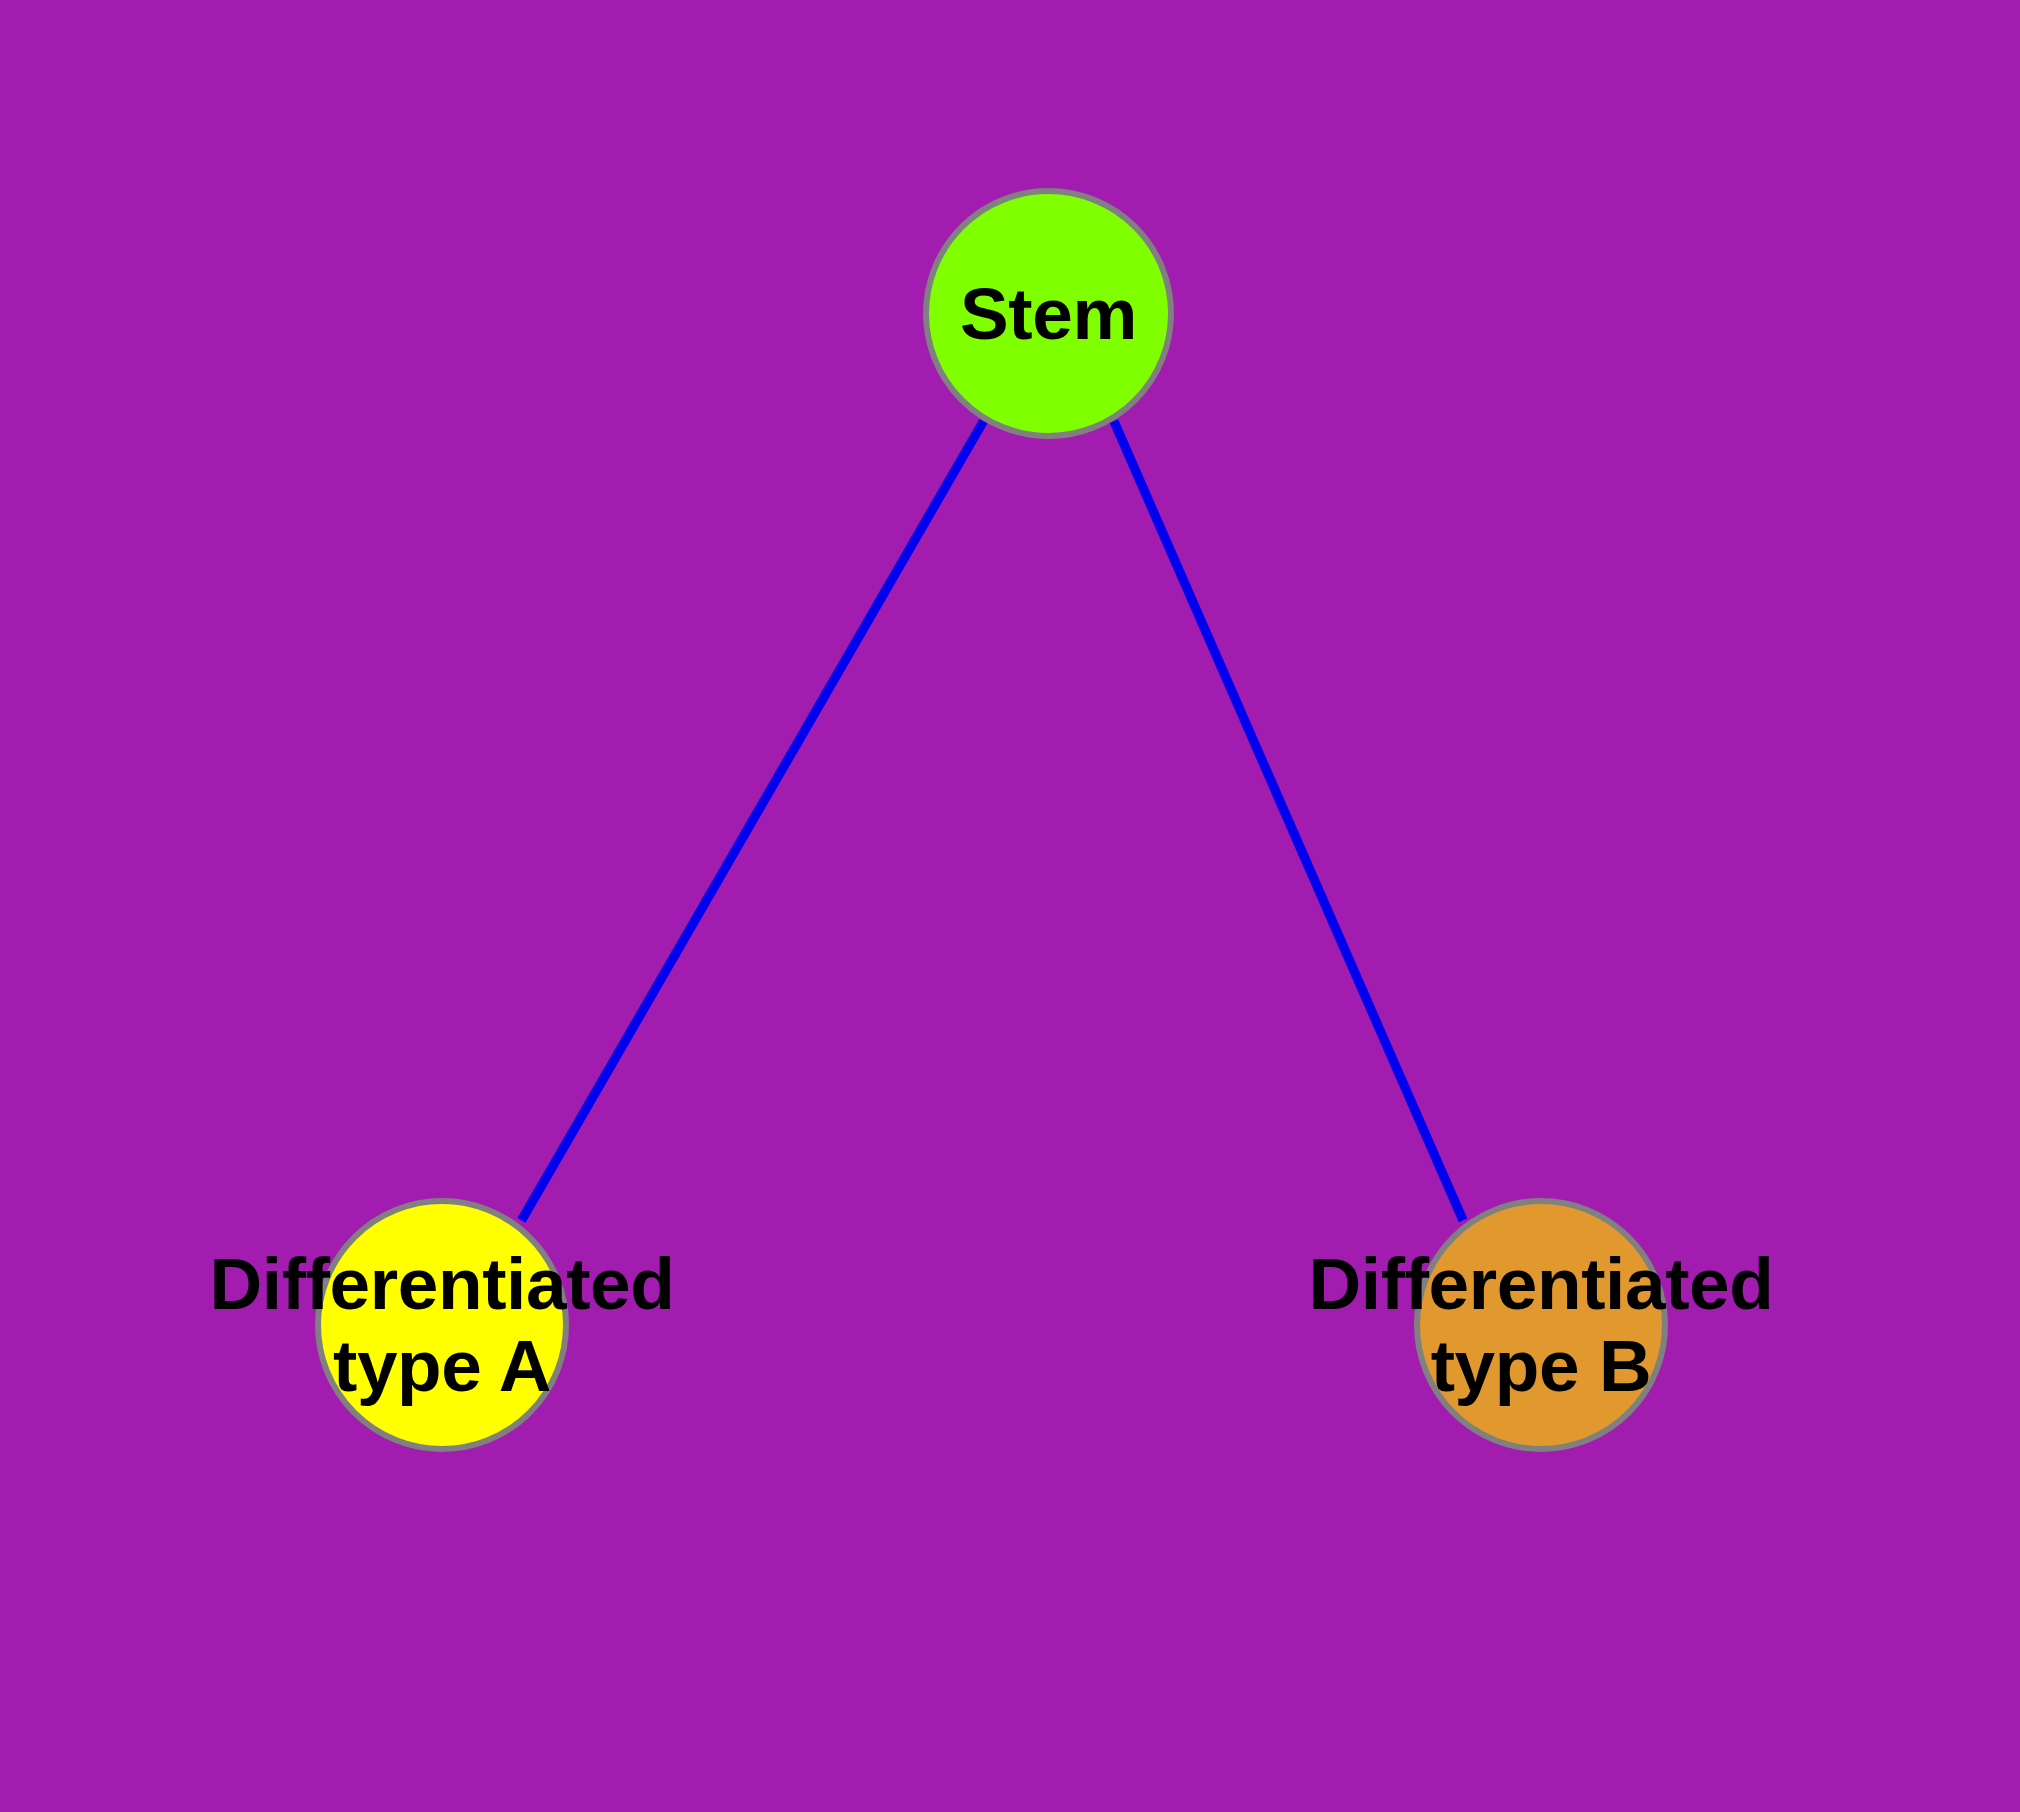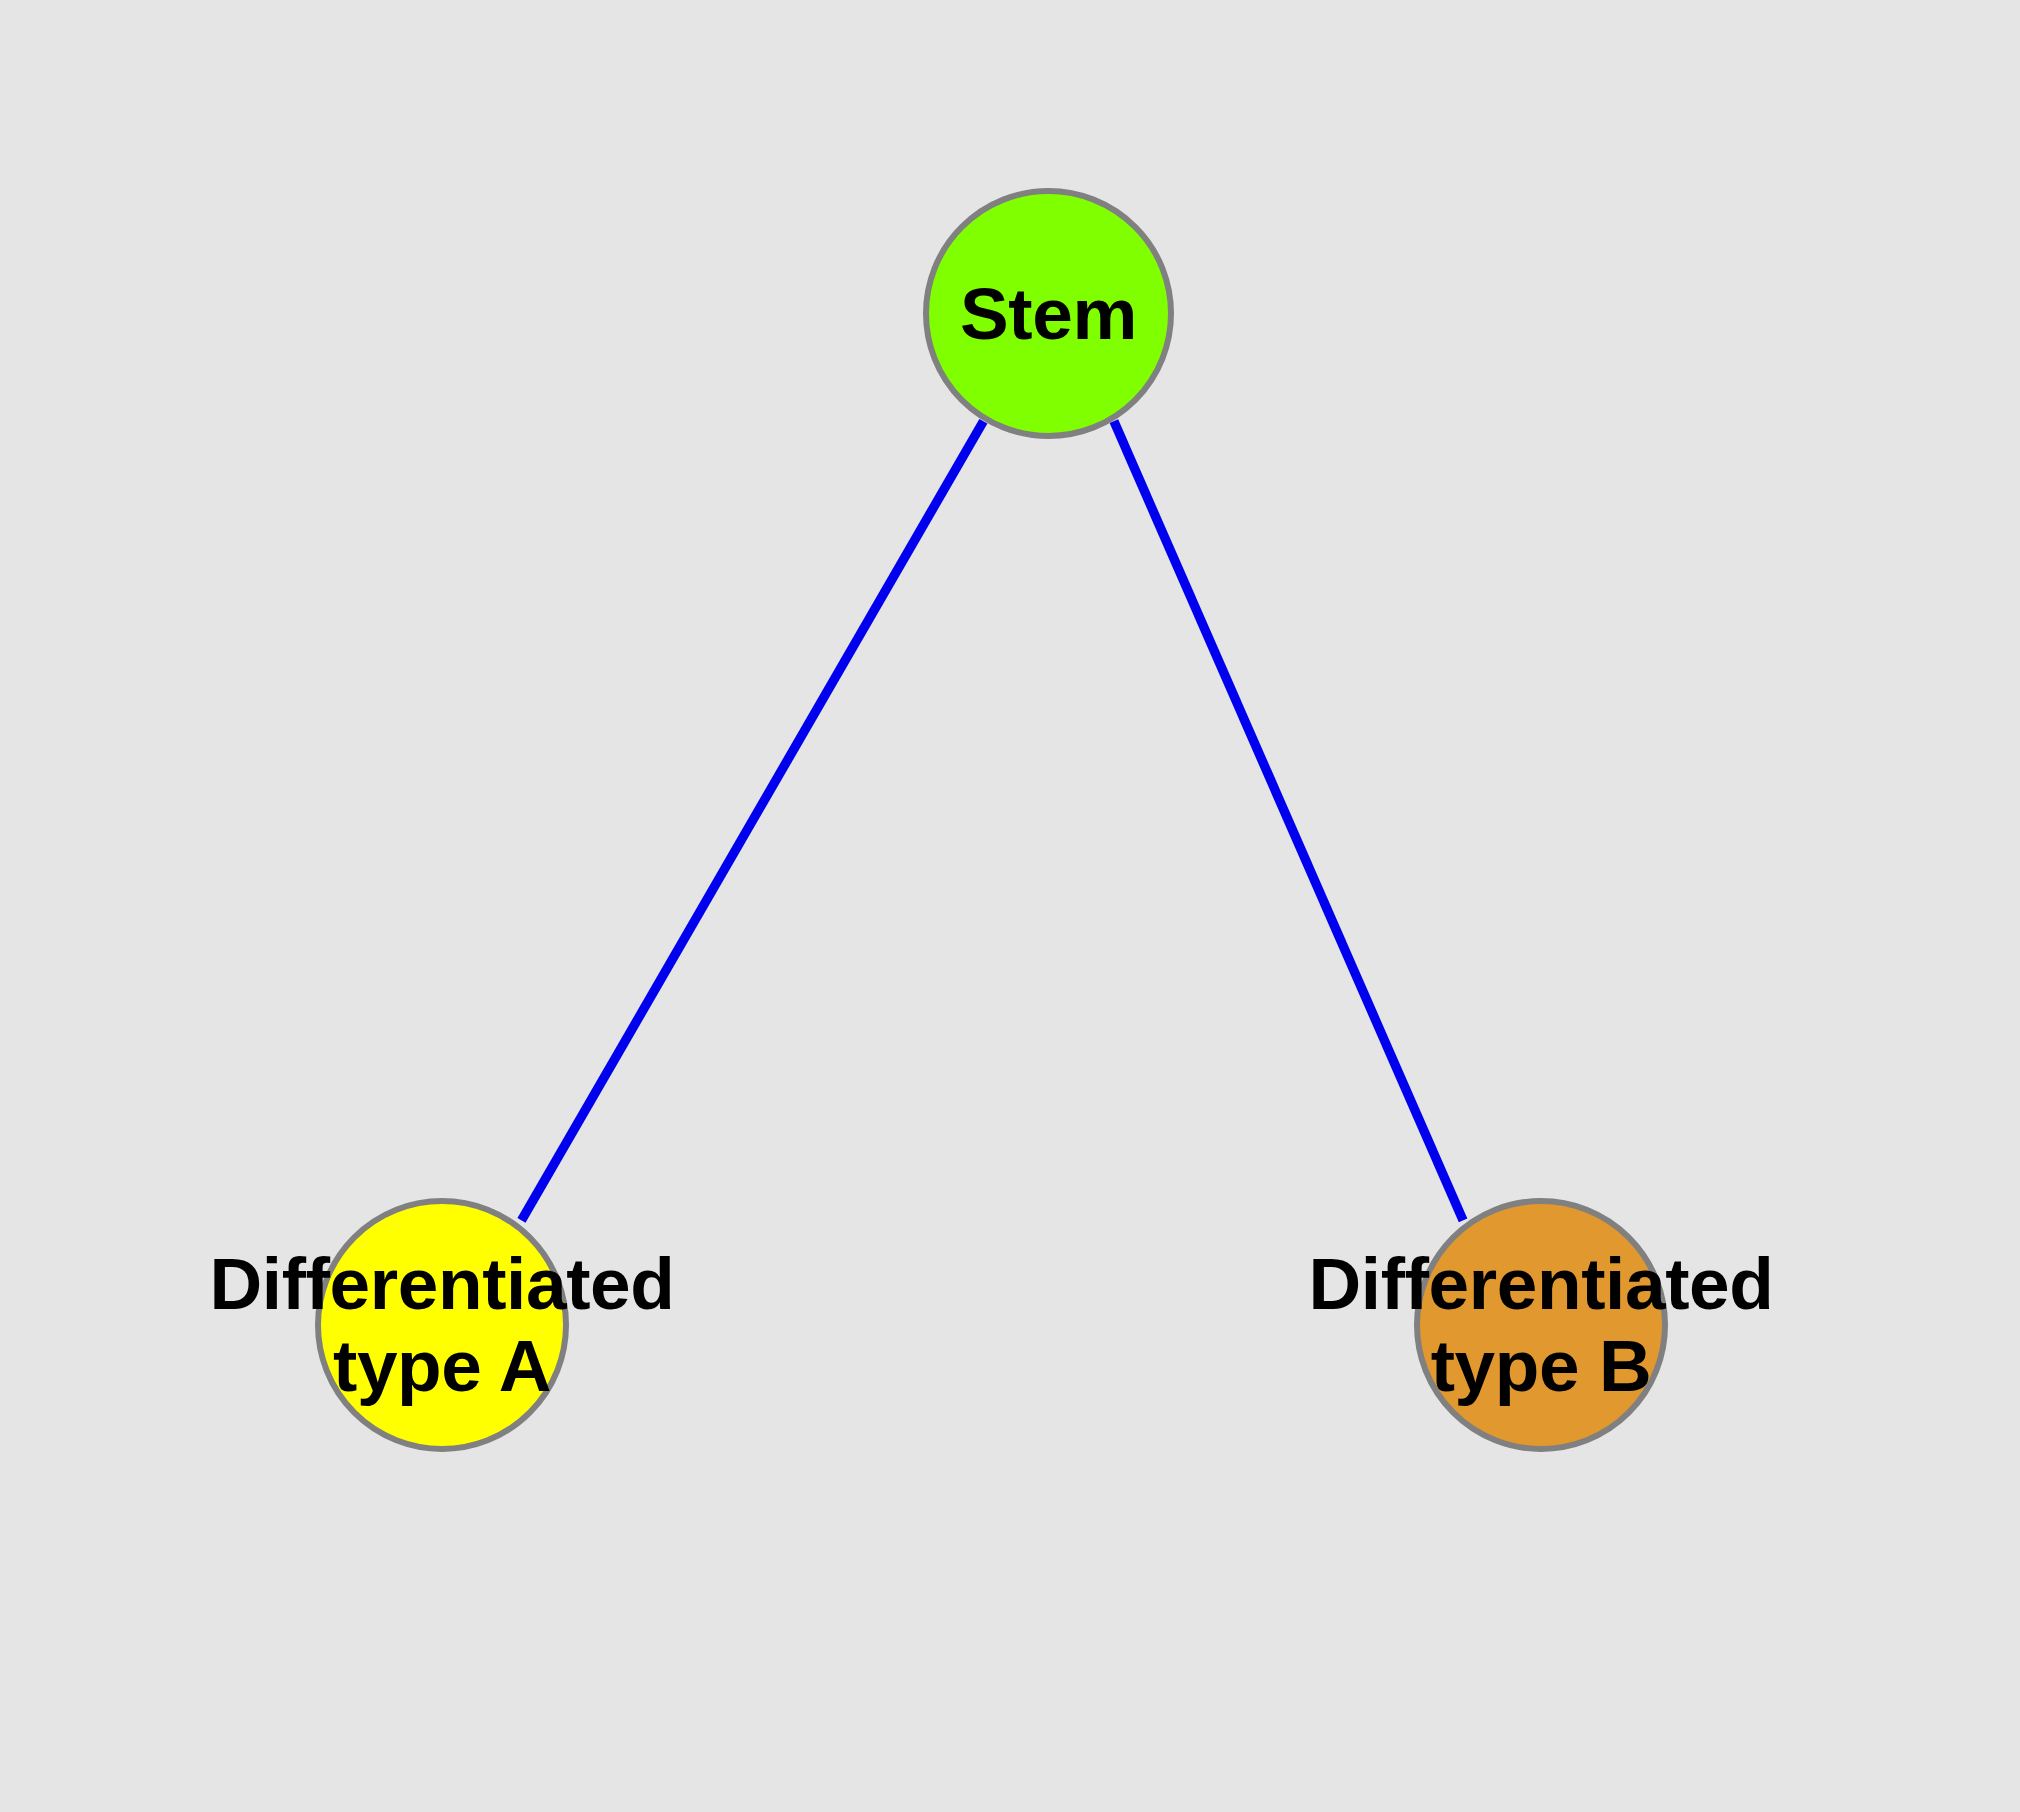--- a/index.html
+++ b/index.html
@@ -50,21 +50,21 @@
   .node-diffa {
     background: #ffff00;
   }
   .node-diffb {
     background: #e0982f;
   }
 </style>
 </head>
 <body>
 
-<div id="graph-canvas" style="background: #e5e5e5;">
+<div id="graph-canvas" style="background: #a21caf;">
 
   <svg id="edge-layer" viewBox="0 0 2384 2138" width="2021" height="1812">
     <line x1="1160" y1="497" x2="615" y2="1440" stroke="#0000ee" stroke-width="11" stroke-linecap="butt"></line>
     <line x1="1314" y1="497" x2="1726" y2="1440" stroke="#0000ee" stroke-width="11" stroke-linecap="butt"></line>
   </svg>
 
   <div class="graph-node node-stem" style="left: 923px; top: 188px; width: 251px; height: 251px; background: rgb(128, 255, 0); border-color: rgb(128, 128, 128);">
     <span class="node-label" style="font-size: 73px; color: rgb(0, 0, 0);">Stem</span>
   </div>
 

